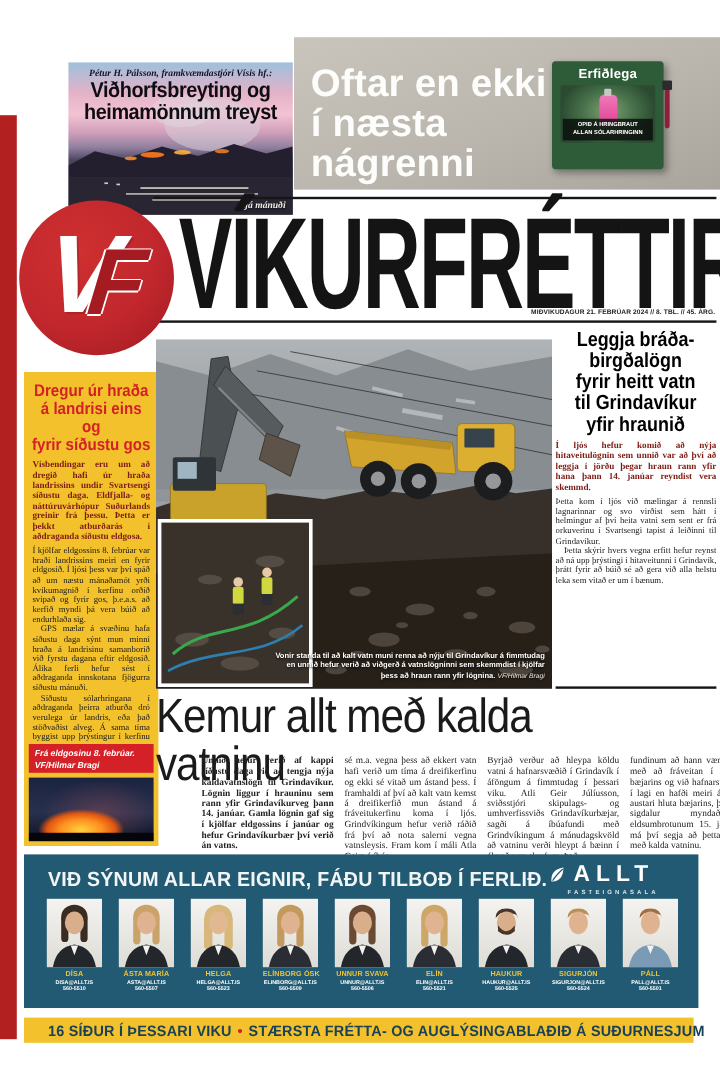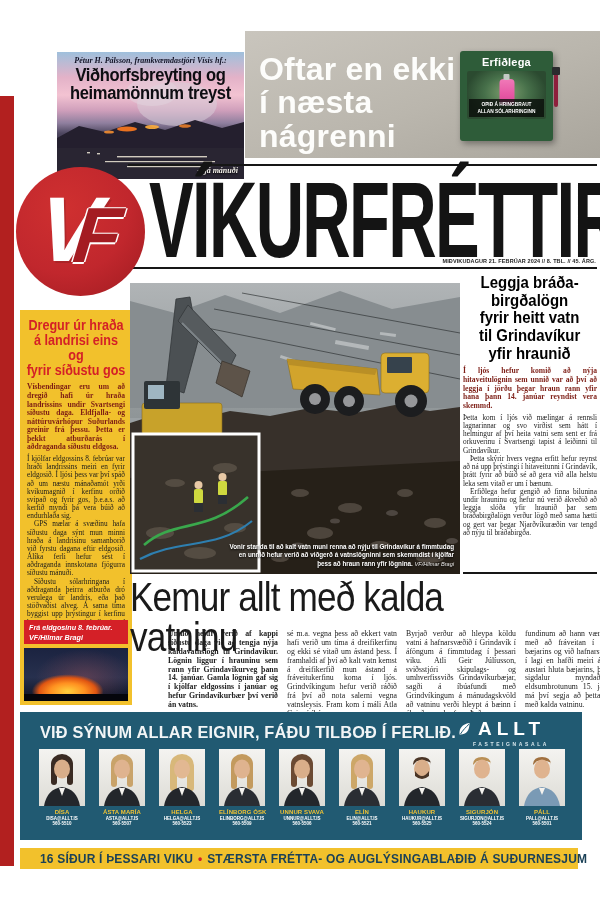--- a/index.html
+++ b/index.html
@@ -297,21 +297,20 @@
   <div class="rcol">
     <div class="head"><span class="prewrap">Leggja bráða-
 birgðalögn
 fyrir heitt vatn
 til Grindavíkur
 yfir hraunið</span></div>
     <div class="intro">Í ljós hefur komið að nýja hitaveitulögnin sem unnið var að því að leggja í jörðu þegar hraun rann yfir hana þann 14. janúar reyndist vera skemmd.</div>
     <div class="bodytext">
       <p>Þetta kom í ljós við mælingar á rennsli lagnarinnar og svo virðist sem hátt í helmingur af því heita vatni sem sent er frá orkuverinu í Svartsengi tapist á leiðinni til Grindavíkur.</p>
       <p>Þetta skýrir hvers vegna erfitt hefur reynst að ná upp þrýstingi í hitaveitunni í Grindavík, þrátt fyrir að búið sé að gera við alla helstu leka sem vitað er um í bænum.</p>
-      <p>Erfiðlega hefur gengið að finna bilunina undir hrauninu og hefur nú verið ákveðið að leggja slóða yfir hraunið þar sem bráðabirgðalögn verður lögð með sama hætti og gert var þegar Njarðvíkuræðin var tengd að nýju til bráðabirgða.</p>
     </div>
   </div>
   <div class="rcol-rule"></div>
 
   <div class="lead-head"><span>Kemur allt með kalda vatninu</span></div>
   <div class="lead-cols">
     <p class="lede">Unnið hefur verið af kappi síðustu daga við að tengja nýja kaldavatnslögn til Grindavíkur. Lögnin liggur í hrauninu sem rann yfir Grindavíkurveg þann 14. janúar. Gamla lögnin gaf sig í kjölfar eldgossins í janúar og hefur Grindavíkurbær því verið án vatns.</p>
     <p>sé m.a. vegna þess að ekkert vatn hafi verið um tíma á dreifikerfinu og ekki sé vitað um ástand þess. Í framhaldi af því að kalt vatn kemst á dreifikerfið mun ástand á fráveitukerfinu koma í ljós. Grindvíkingum hefur verið ráðið frá því að nota salerni vegna vatnsleysis. Fram kom í máli Atla Geirs á íbúa-</p>
     <p>Byrjað verður að hleypa köldu vatni á hafnarsvæðið í Grindavík í áföngum á fimmtudag í þessari viku. Atli Geir Júlíusson, sviðsstjóri skipulags- og umhverfissviðs Grindavíkurbæjar, sagði á íbúafundi með Grindvíkingum á mánudagskvöld að vatninu verði hleypt á bæinn í ákveðnum skrefum. Það</p>
     <p>fundinum að hann væri bjartsýnn með að fráveitan í vesturhluta bæjarins og við hafnarsvæðið væri í lagi en hafði meiri áhyggjur af austari hluta bæjarins, þar sem nýr sigdalur myndaðist í eldsumbrotunum 15. janúar. Það má því segja að þetta komi allt með kalda vatninu.</p>

